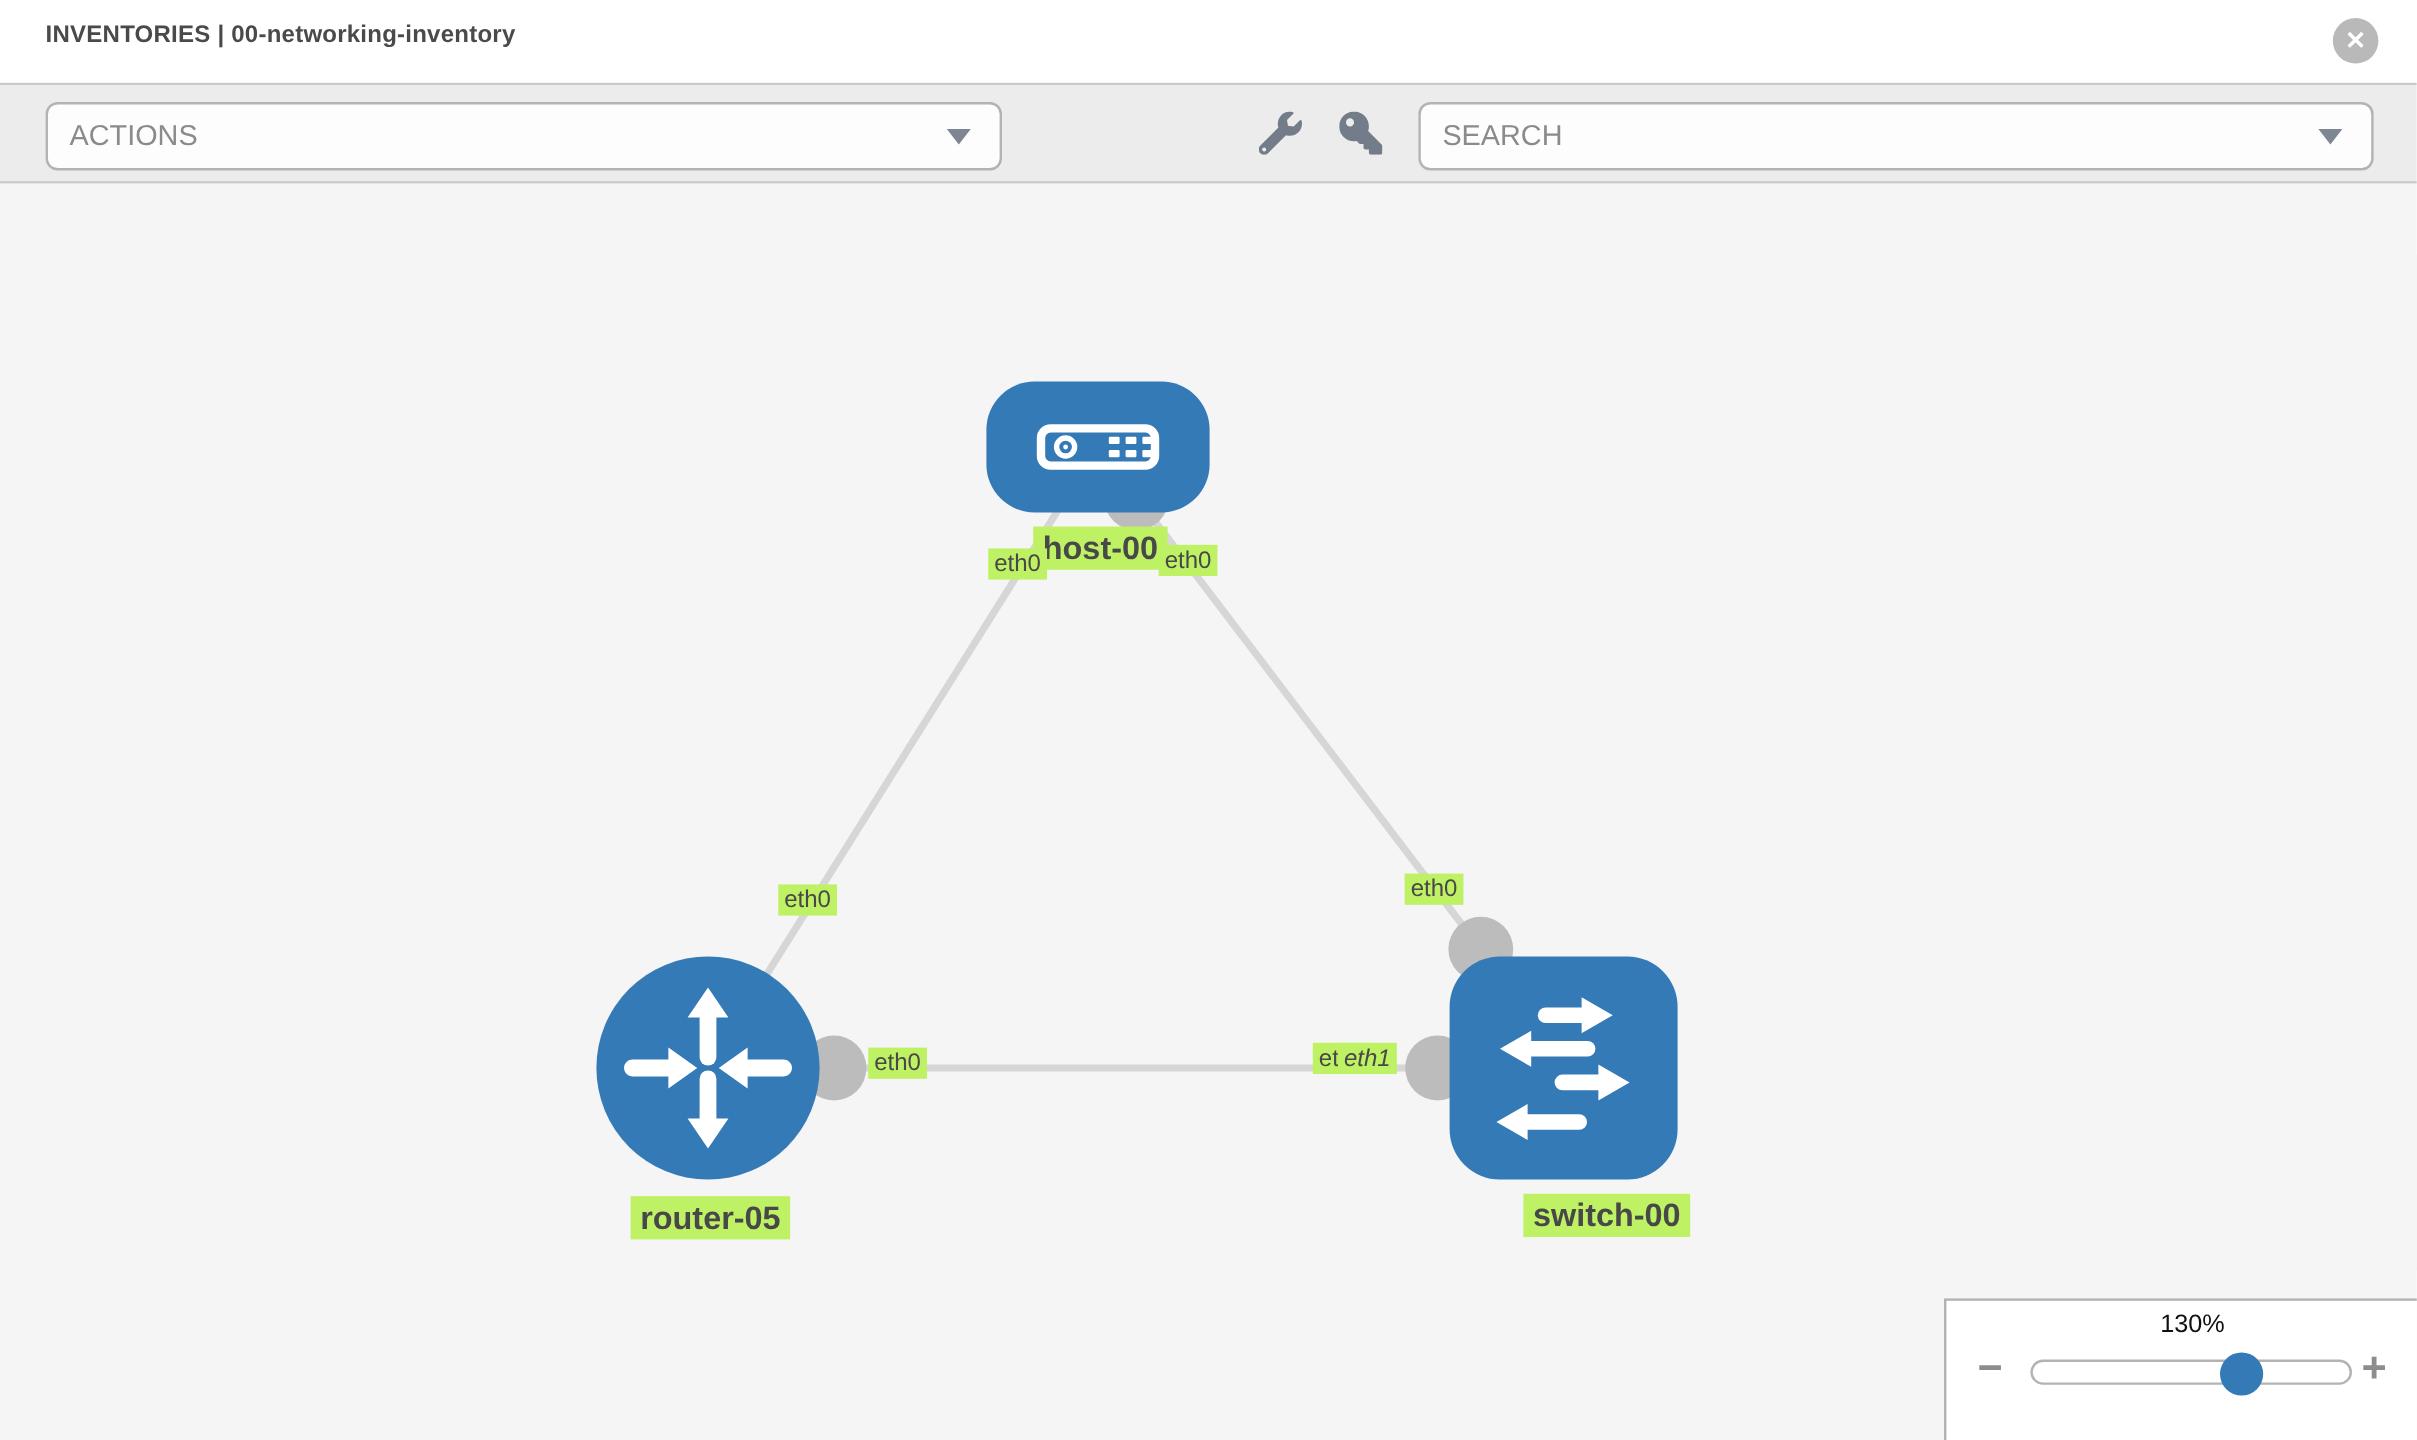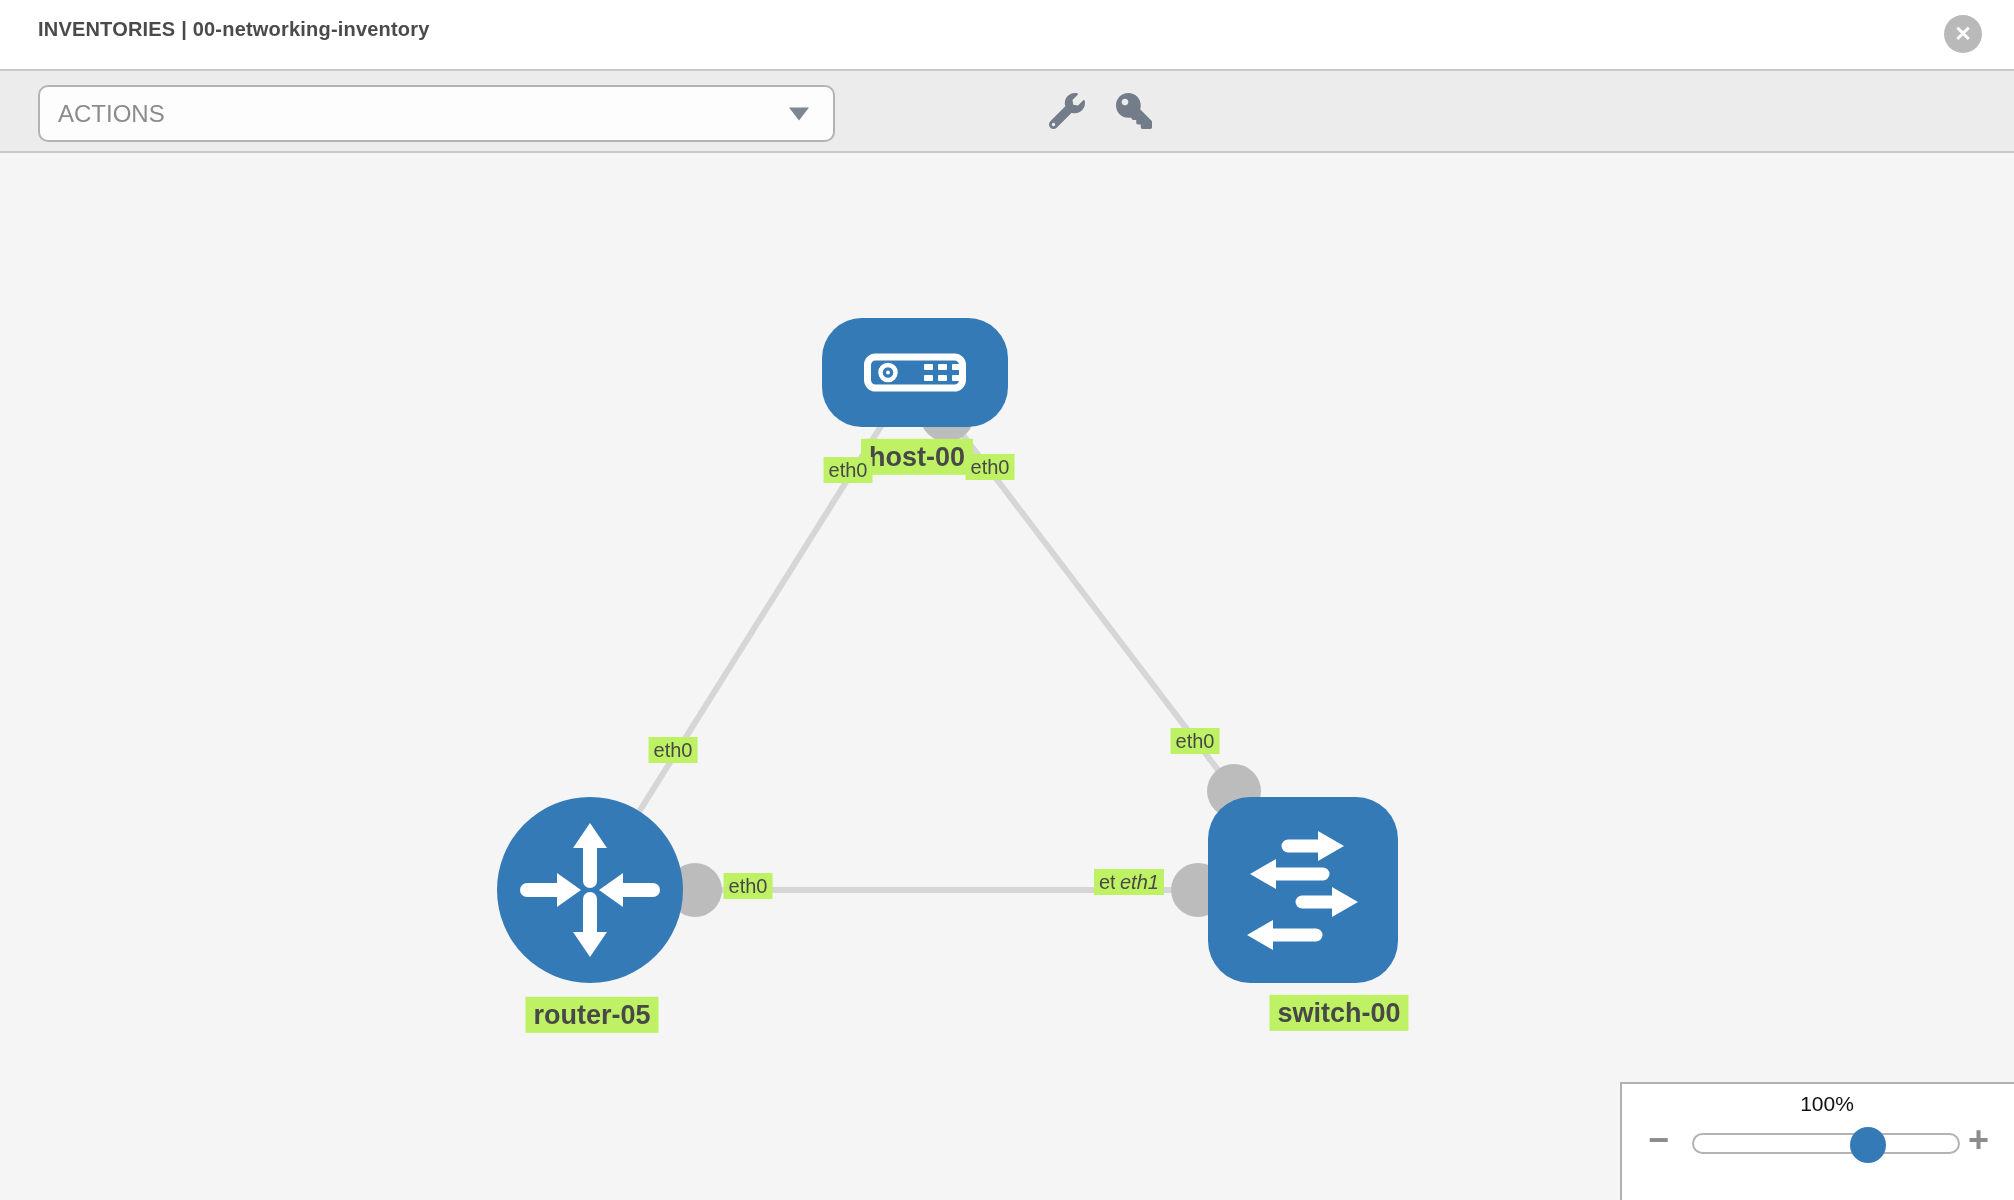--- a/index.html
+++ b/index.html
@@ -109,20 +109,24 @@
   </span>
 
   <span class="tool-btn tb-key">
     <svg viewBox="0 0 512 512">
       <g transform="scale(-1,1) translate(-512,0)">
         <path fill="#737d89" d="M512 176C512 273.2 433.2 352 336 352c-11.22 0-22.19-1.06-32.83-3.07l-24.01 27.01A24 24 0 0 1 261.22 384H224v40c0 13.25-10.75 24-24 24h-40v40c0 13.25-10.75 24-24 24H24c-13.25 0-24-10.75-24-24v-78.06c0-6.36 2.53-12.47 7.03-16.97L168.83 231.2C163.11 213.81 160 195.27 160 176 160 78.8 238.8 0 336 0c97.49 0 176 78.51 176 176zM336 128c0 26.51 21.49 48 48 48s48-21.49 48-48-21.49-48-48-48-48 21.49-48 48z"></path>
       </g>
     </svg>
   </span>
 
+  <div class="dropdown dd-search">
+    <span class="dd-label">SEARCH</span>
+    <span class="caret"></span>
+  </div>
 </div>
 
 <div class="canvas">
 
   <svg class="edges" width="2014" height="1047">
     <line x1="915" y1="219" x2="590" y2="737" stroke="#d6d6d6" stroke-width="6"></line>
     <polyline points="915,219 1234,638 1303,737" fill="none" stroke="#d6d6d6" stroke-width="6"></polyline>
     <line x1="590" y1="737" x2="1303" y2="737" stroke="#d6d6d6" stroke-width="6"></line>
   </svg>
 
@@ -188,19 +192,19 @@
   <div class="chip eth eth-host-left">eth0</div>
   <div class="chip eth eth-host-right">eth0</div>
   <div class="chip eth eth-router-top">eth0</div>
   <div class="chip eth eth-switch-top">eth0</div>
   <div class="chip eth eth-router-right">eth0</div>
   <div class="chip eth anchored eth-switch-a">eth0</div>
   <div class="chip eth anchored eth-switch-b">eth1</div>
 </div>
 
 <div class="zoom-panel">
-  <div class="zoom-level">100%</div>
+  <div class="zoom-level">130%</div>
   <div class="zoom-minus"><span>−</span></div>
   <div class="zoom-track">
     <div class="zoom-thumb"></div>
   </div>
   <div class="zoom-plus"><span>+</span></div>
 </div>
 
 </body></html>

